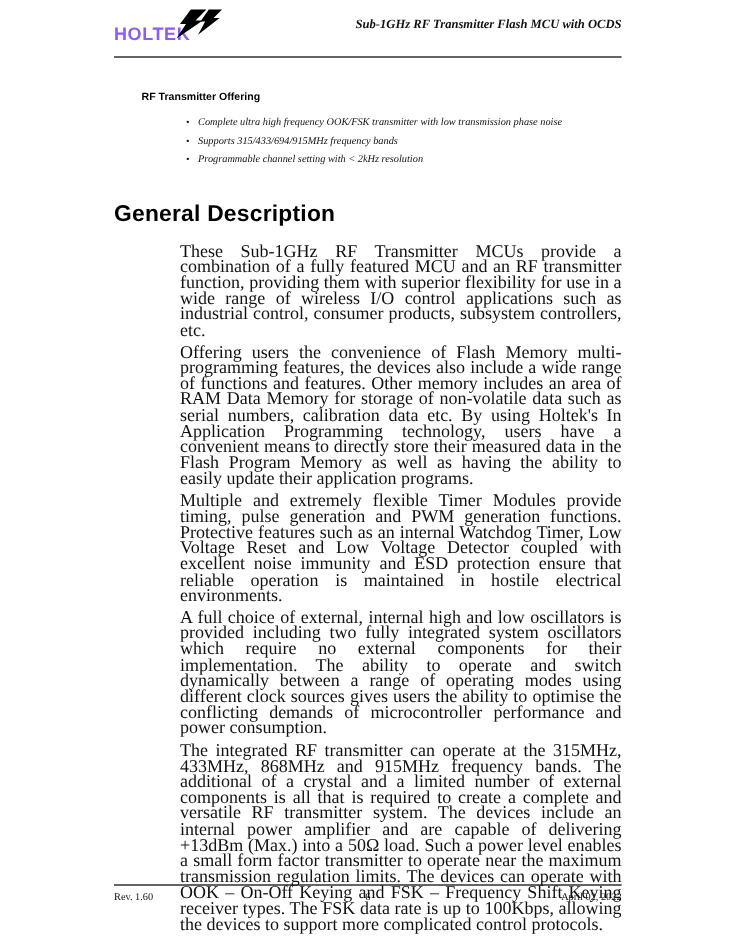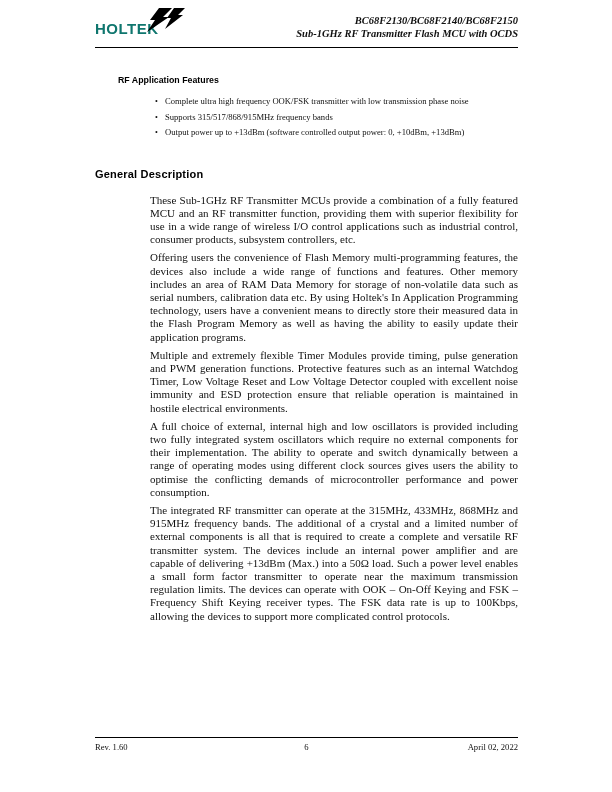--- a/index.html
+++ b/index.html
@@ -22,21 +22,21 @@
     align-items: flex-start;
     padding-top: 12px;
     min-height: 30px;
   }
   .logo {
     position: relative;
     font-family: "Liberation Sans", sans-serif;
     font-weight: bold;
     font-size: 15px;
     letter-spacing: 0.5px;
-    color: #0f766e;
+    color: #8b5cf6;
     margin-top: 8px;
     width: fit-content;
   }
   .logo .bolt {
     position: absolute;
     top: -13px;
     right: -26px;
   }
   .header-titles {
     text-align: right;
@@ -67,45 +67,46 @@
   .features-list {
     list-style: none;
     margin: 9px 0 0 0;
     padding: 0 0 0 70px;
   }
   .features-list li {
     position: relative;
     font-size: 8.6px;
     line-height: 15.5px;
     color: #111;
+    font-style: italic;
   }
   .features-list li::before {
     content: "\2022";
     position: absolute;
     left: -10px;
     top: 0;
     font-size: 8px;
   }
 
   
   .gd-heading {
     margin: 27px 0 14px 0;
     font-family: "Liberation Sans", sans-serif;
     font-weight: bold;
-    font-size: 11px;
+    font-size: 19px;
     letter-spacing: 0.2px;
     color: #000;
   }
   .paragraphs {
     margin: 10px 0 0 55px;
     width: 368px;
   }
   .paragraphs p {
     margin: 0 0 5px 0;
-    font-size: 11px;
+    font-size: 15px;
     line-height: 13.2px;
     text-align: justify;
     color: #111;
   }
 
   
   .footer {
     position: absolute;
     left: 95px;
     right: 94px;
@@ -128,33 +129,32 @@
 
   <div class="header">
     <div class="logo">
       <span>HOLTEK</span>
       <svg class="bolt" viewBox="0 0 44 26" width="44" height="26" aria-hidden="true">
         <path d="M18 1 L31 1 L22 10 L28 10 L6 25 L14 13 L9 13 Z" fill="#000"></path>
         <path d="M33 1 L44 1 L37 8 L42 8 L24 22 L30 11 L26 11 Z" fill="#000"></path>
       </svg>
     </div>
     <div class="header-titles">
-      <div class="title-1">BC68F2130/BC68F2140/BC68F2150</div>
       <div class="title-2">Sub-1GHz RF Transmitter Flash MCU with OCDS</div>
     </div>
   </div>
 
   <hr class="rule header-rule">
 
-  <h3 class="features-heading">RF Application Features</h3>
+  <h3 class="features-heading">RF Transmitter Offering</h3>
 
   <ul class="features-list">
     <li><span>Complete ultra high frequency OOK/FSK transmitter with low transmission phase noise</span></li>
-    <li><span>Supports 315/517/868/915MHz frequency bands</span></li>
-    <li><span>Output power up to +13dBm (software controlled output power: 0, +10dBm, +13dBm)</span></li>
+    <li><span>Supports 315/433/694/915MHz frequency bands</span></li>
+    <li><span>Programmable channel setting with &lt; 2kHz resolution</span></li>
   </ul>
 
   <h1 class="gd-heading">General Description</h1>
 
   <div class="paragraphs">
     <p>These Sub-1GHz RF Transmitter MCUs provide a combination of a fully featured MCU and an RF transmitter function, providing them with superior flexibility for use in a wide range of wireless I/O control applications such as industrial control, consumer products, subsystem controllers, etc.</p>
     <p>Offering users the convenience of Flash Memory multi-programming features, the devices also include a wide range of functions and features. Other memory includes an area of RAM Data Memory for storage of non-volatile data such as serial numbers, calibration data etc. By using Holtek's In Application Programming technology, users have a convenient means to directly store their measured data in the Flash Program Memory as well as having the ability to easily update their application programs.</p>
     <p>Multiple and extremely flexible Timer Modules provide timing, pulse generation and PWM generation functions. Protective features such as an internal Watchdog Timer, Low Voltage Reset and Low Voltage Detector coupled with excellent noise immunity and ESD protection ensure that reliable operation is maintained in hostile electrical environments.</p>
     <p>A full choice of external, internal high and low oscillators is provided including two fully integrated system oscillators which require no external components for their implementation. The ability to operate and switch dynamically between a range of operating modes using different clock sources gives users the ability to optimise the conflicting demands of microcontroller performance and power consumption.</p>
     <p>The integrated RF transmitter can operate at the 315MHz, 433MHz, 868MHz and 915MHz frequency bands. The additional of a crystal and a limited number of external components is all that is required to create a complete and versatile RF transmitter system. The devices include an internal power amplifier and are capable of delivering +13dBm (Max.) into a 50Ω load. Such a power level enables a small form factor transmitter to operate near the maximum transmission regulation limits. The devices can operate with OOK – On-Off Keying and FSK – Frequency Shift Keying receiver types. The FSK data rate is up to 100Kbps, allowing the devices to support more complicated control protocols.</p>

